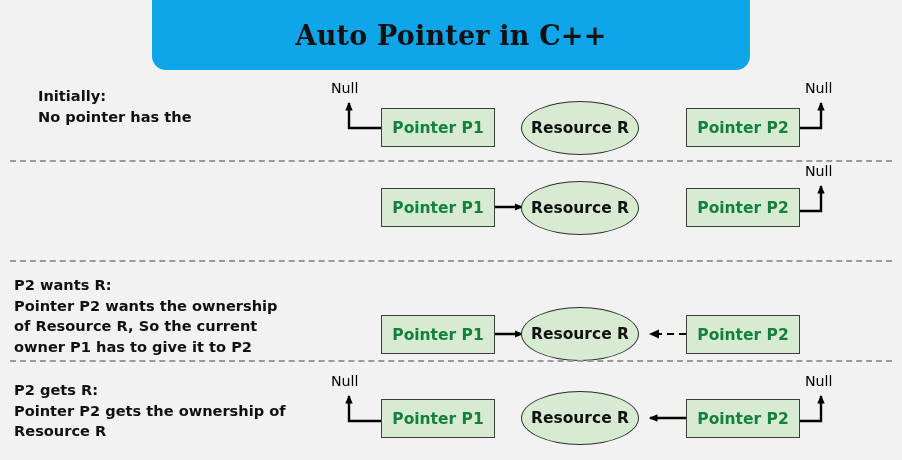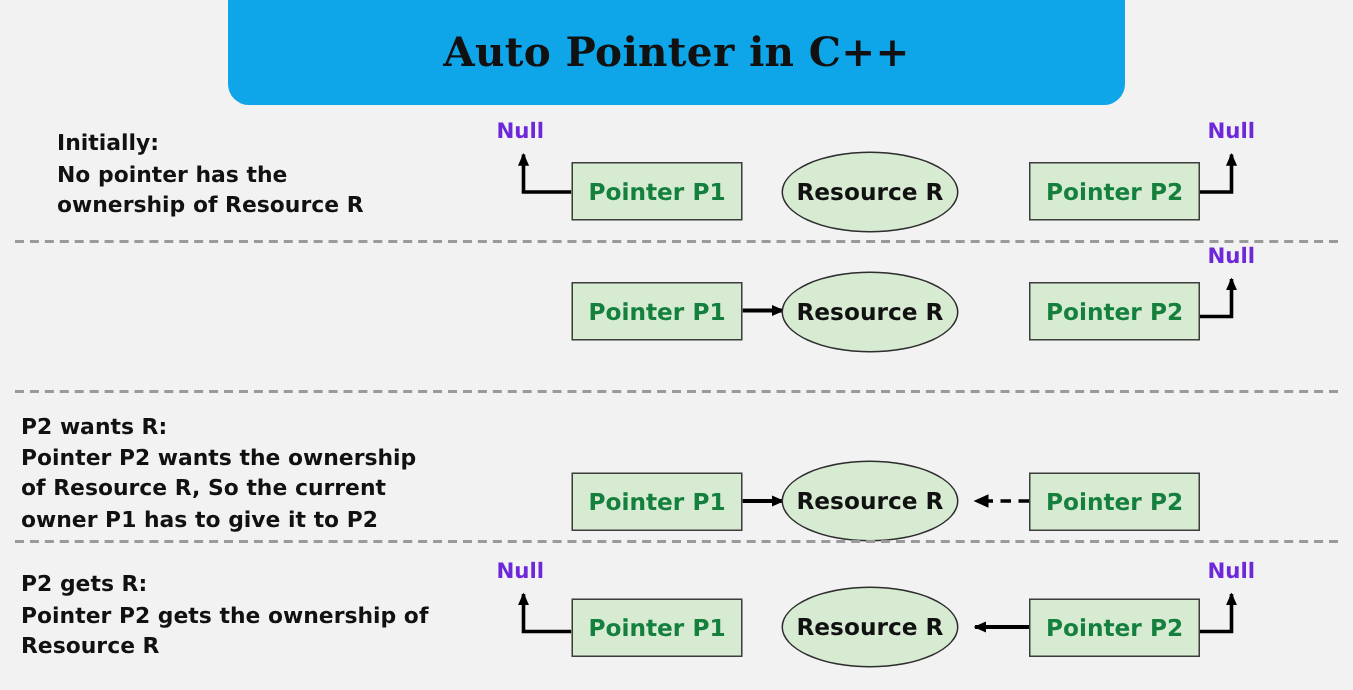--- a/index.html
+++ b/index.html
@@ -95,22 +95,22 @@
     justify-content: center;
     font-size: 15.5px;
     font-weight: 700;
     color: #111111;
     white-space: nowrap;
   }
 
   .null-label {
     position: absolute;
     font-size: 14.2px;
-    font-weight: 700;
-    color: #6d28d9;
+    font-weight: 400;
+    color: #000000;
     white-space: nowrap;
   }
 
   .svg-layer {
     position: absolute;
     left: 0;
     top: 0;
     width: 902px;
     height: 100%;
     overflow: visible;
@@ -121,21 +121,20 @@
 <body>
 
 <div class="title-card">
   <div class="title-text">Auto Pointer in C++</div>
 </div>
 
 <div class="row" id="row-0" style="top:78px; height:82px;">
   <div class="row-caption" style="top:8px;margin-left:24px;">
     <span class="cap-line">Initially:</span>
     <span class="cap-line">No pointer has the</span>
-    <span class="cap-line">ownership of Resource R</span>
   </div>
 
   <div class="diagram">
     <span class="null-label" style="left:331px; top:2px;">Null</span>
     <span class="null-label" style="left:805px; top:2px;">Null</span>
 
     <svg class="svg-layer" viewBox="0 0 902 82">
       <defs>
         <marker id="ah1" markerWidth="9" markerHeight="9" refX="7.5" refY="4.5" orient="auto" markerUnits="userSpaceOnUse">
           <path d="M0,0.8 L8.5,4.5 L0,8.2 z" fill="#000"></path>

